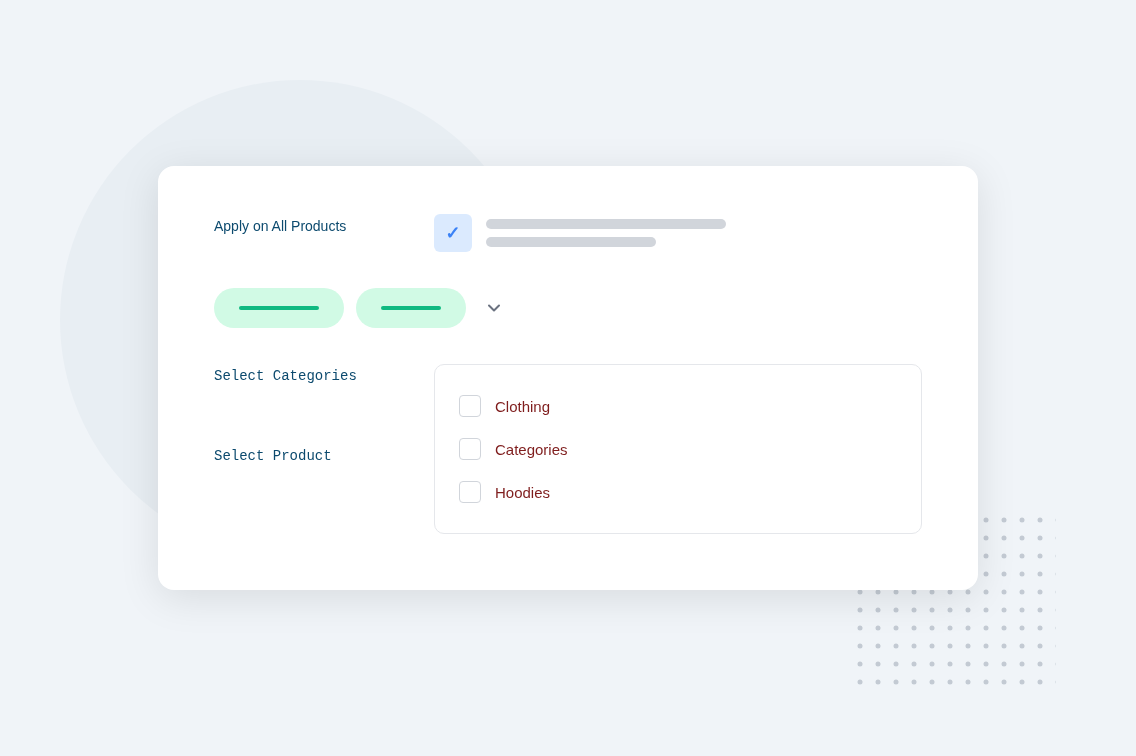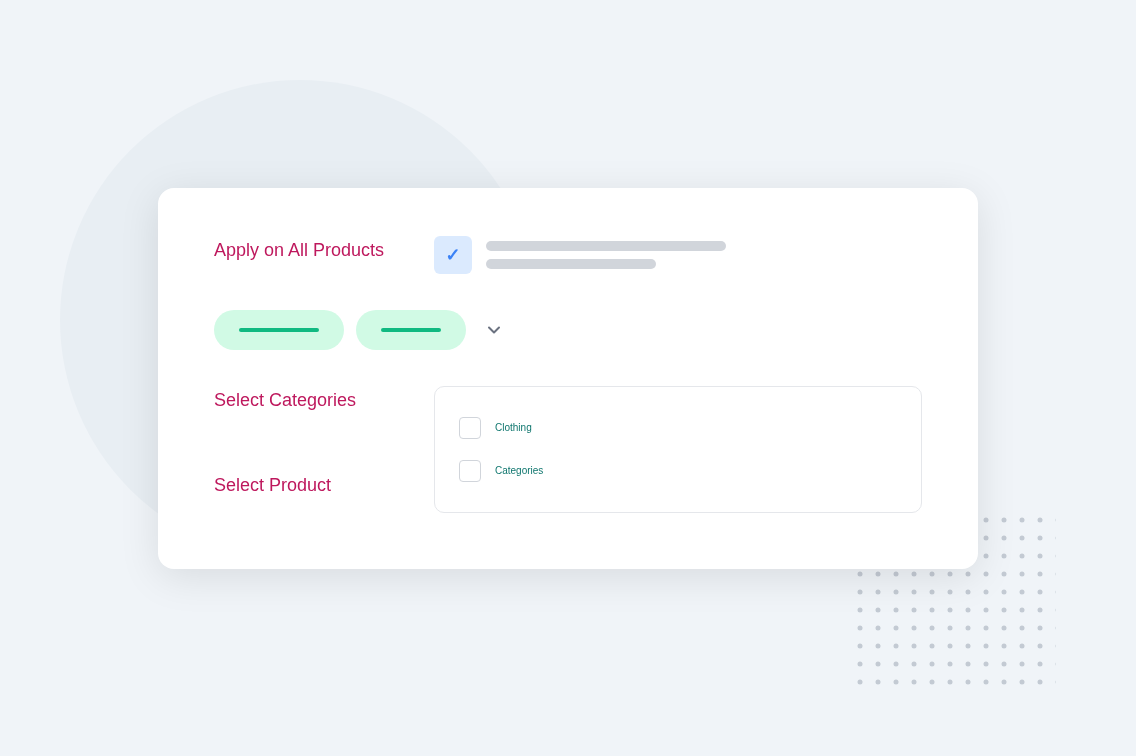--- a/index.html
+++ b/index.html
@@ -50,23 +50,23 @@
       display: flex;
       align-items: flex-start;
       margin-bottom: 36px;
     }
 
     .form-row:last-child {
       margin-bottom: 0;
     }
 
     .form-label {
-      font-size: 18px;
+      font-size: 14px;
       font-weight: 500;
-      color: #be185d;
+      color: #0c4a6e;
       width: 220px;
       flex-shrink: 0;
       padding-top: 4px;
     }
 
     .form-controls {
       flex: 1;
       display: flex;
       align-items: center;
       gap: 12px;
@@ -180,22 +180,22 @@
     .checkbox-square {
       width: 22px;
       height: 22px;
       border: 1.5px solid #d1d5db;
       border-radius: 4px;
       background: #fff;
       flex-shrink: 0;
     }
 
     .category-label {
-      font-size: 10px;
-      color: #0f766e;
+      font-size: 15px;
+      color: #7f1d1d;
     }
 
     .select-categories-row {
       align-items: flex-start;
     }
 
     .select-products-label {
       padding-top: 0;
     }
 
@@ -240,29 +240,33 @@
       </div>
       <div class="dropdown-arrow">
         <svg viewBox="0 0 16 16" fill="none" xmlns="http://www.w3.org/2000/svg">
           <path d="M3 5.5L8 10.5L13 5.5" stroke="#6b7280" stroke-width="2" stroke-linecap="round" stroke-linejoin="round"></path>
         </svg>
       </div>
     </div>
   </div>
 
   <div class="form-row select-categories-row">
-    <div style="width: 220px; flex-shrink: 0; display: flex; flex-direction: column; gap: 64px;">
+    <div style="width: 220px; flex-shrink: 0; display: flex; flex-direction: column; gap: 64px; font-family: Liberation Mono, monospace;">
       <div class="form-label">Select Categories</div>
       <div class="form-label select-products-label">Select Product</div>
     </div>
     <div class="category-panel">
       <div class="category-item">
         <div class="checkbox-square"></div>
         <span class="category-label">Clothing</span>
       </div>
       <div class="category-item">
         <div class="checkbox-square"></div>
         <span class="category-label">Categories</span>
       </div>
+      <div class="category-item">
+        <div class="checkbox-square"></div>
+        <span class="category-label">Hoodies</span>
+      </div>
     </div>
   </div>
 
 </div>
 
 </body></html>

